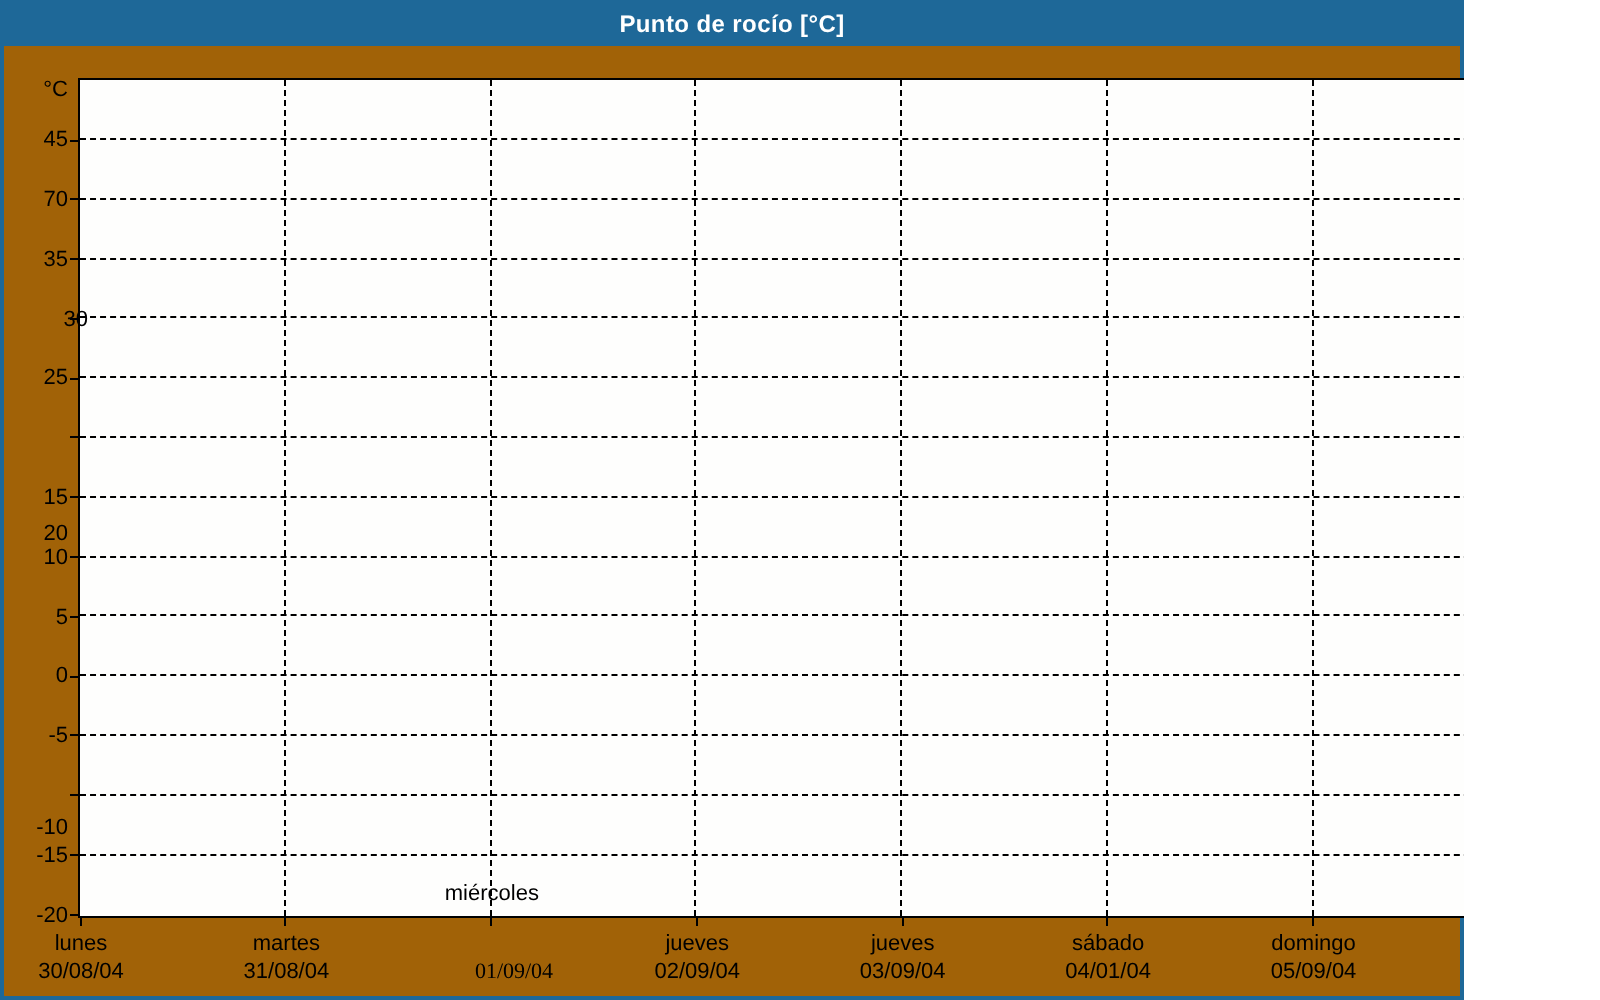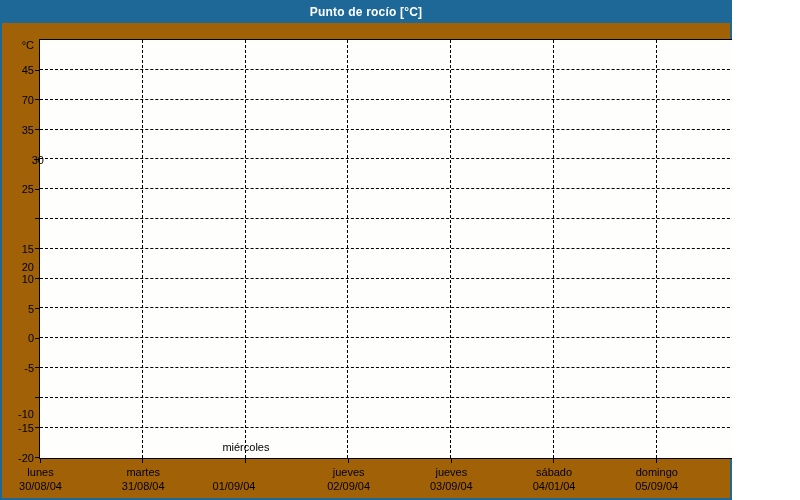--- a/index.html
+++ b/index.html
@@ -148,21 +148,21 @@
       <div class="ylabel" style="top: 450.5px;">-20</div>
       <div class="ylabel" style="top: 38px;">°C</div>
       <div class="xtick" style="left: 39.75px; top: 459px;"></div>
       <div class="xlabel" style="left: -11.5px; top: 466px;">lunes</div>
       <div class="xlabel" style="left: -11.5px; top: 480px;">30/08/04</div>
       <div class="xtick" style="left: 142.464px; top: 459px;"></div>
       <div class="xlabel" style="left: 91.2143px; top: 466px;">martes</div>
       <div class="xlabel" style="left: 91.2143px; top: 480px;">31/08/04</div>
       <div class="xtick" style="left: 245.179px; top: 459px;"></div>
       <div class="xlabel" style="left: 193.929px; top: 441px;">miércoles</div>
-      <div class="xlabel" style="left: 182px; top: 480px;">01/09/04</div>
+      <div class="xlabel" style="left: 205px; top: 480px; font-family: Liberation Serif, serif;">01/09/04</div>
       <div class="xtick" style="left: 347.893px; top: 459px;"></div>
       <div class="xlabel" style="left: 296.643px; top: 466px;">jueves</div>
       <div class="xlabel" style="left: 296.643px; top: 480px;">02/09/04</div>
       <div class="xtick" style="left: 450.607px; top: 459px;"></div>
       <div class="xlabel" style="left: 399.357px; top: 466px;">jueves</div>
       <div class="xlabel" style="left: 399.357px; top: 480px;">03/09/04</div>
       <div class="xtick" style="left: 553.321px; top: 459px;"></div>
       <div class="xlabel" style="left: 502.071px; top: 466px;">sábado</div>
       <div class="xlabel" style="left: 502.071px; top: 480px;">04/01/04</div>
       <div class="xtick" style="left: 656.036px; top: 459px;"></div>

